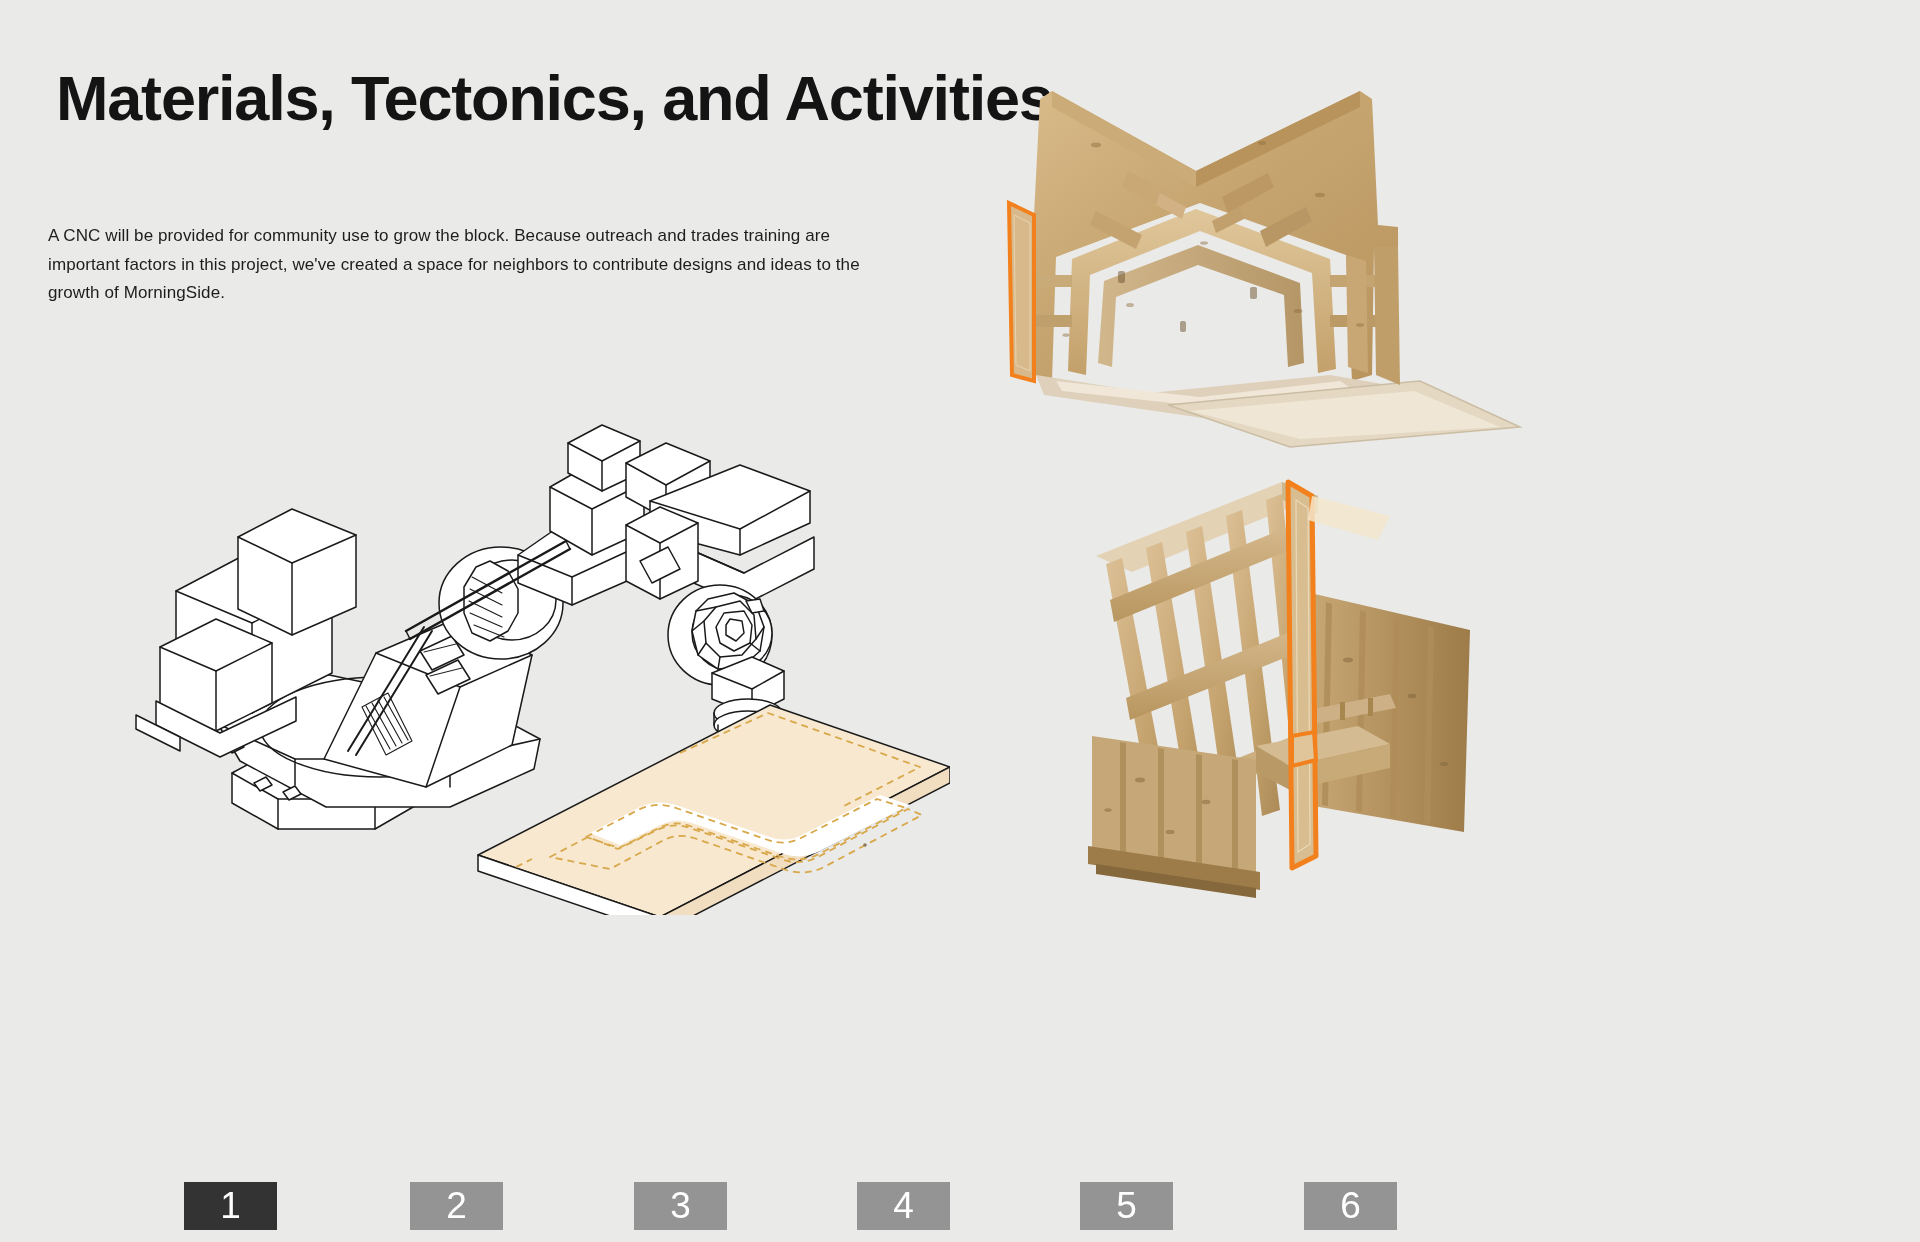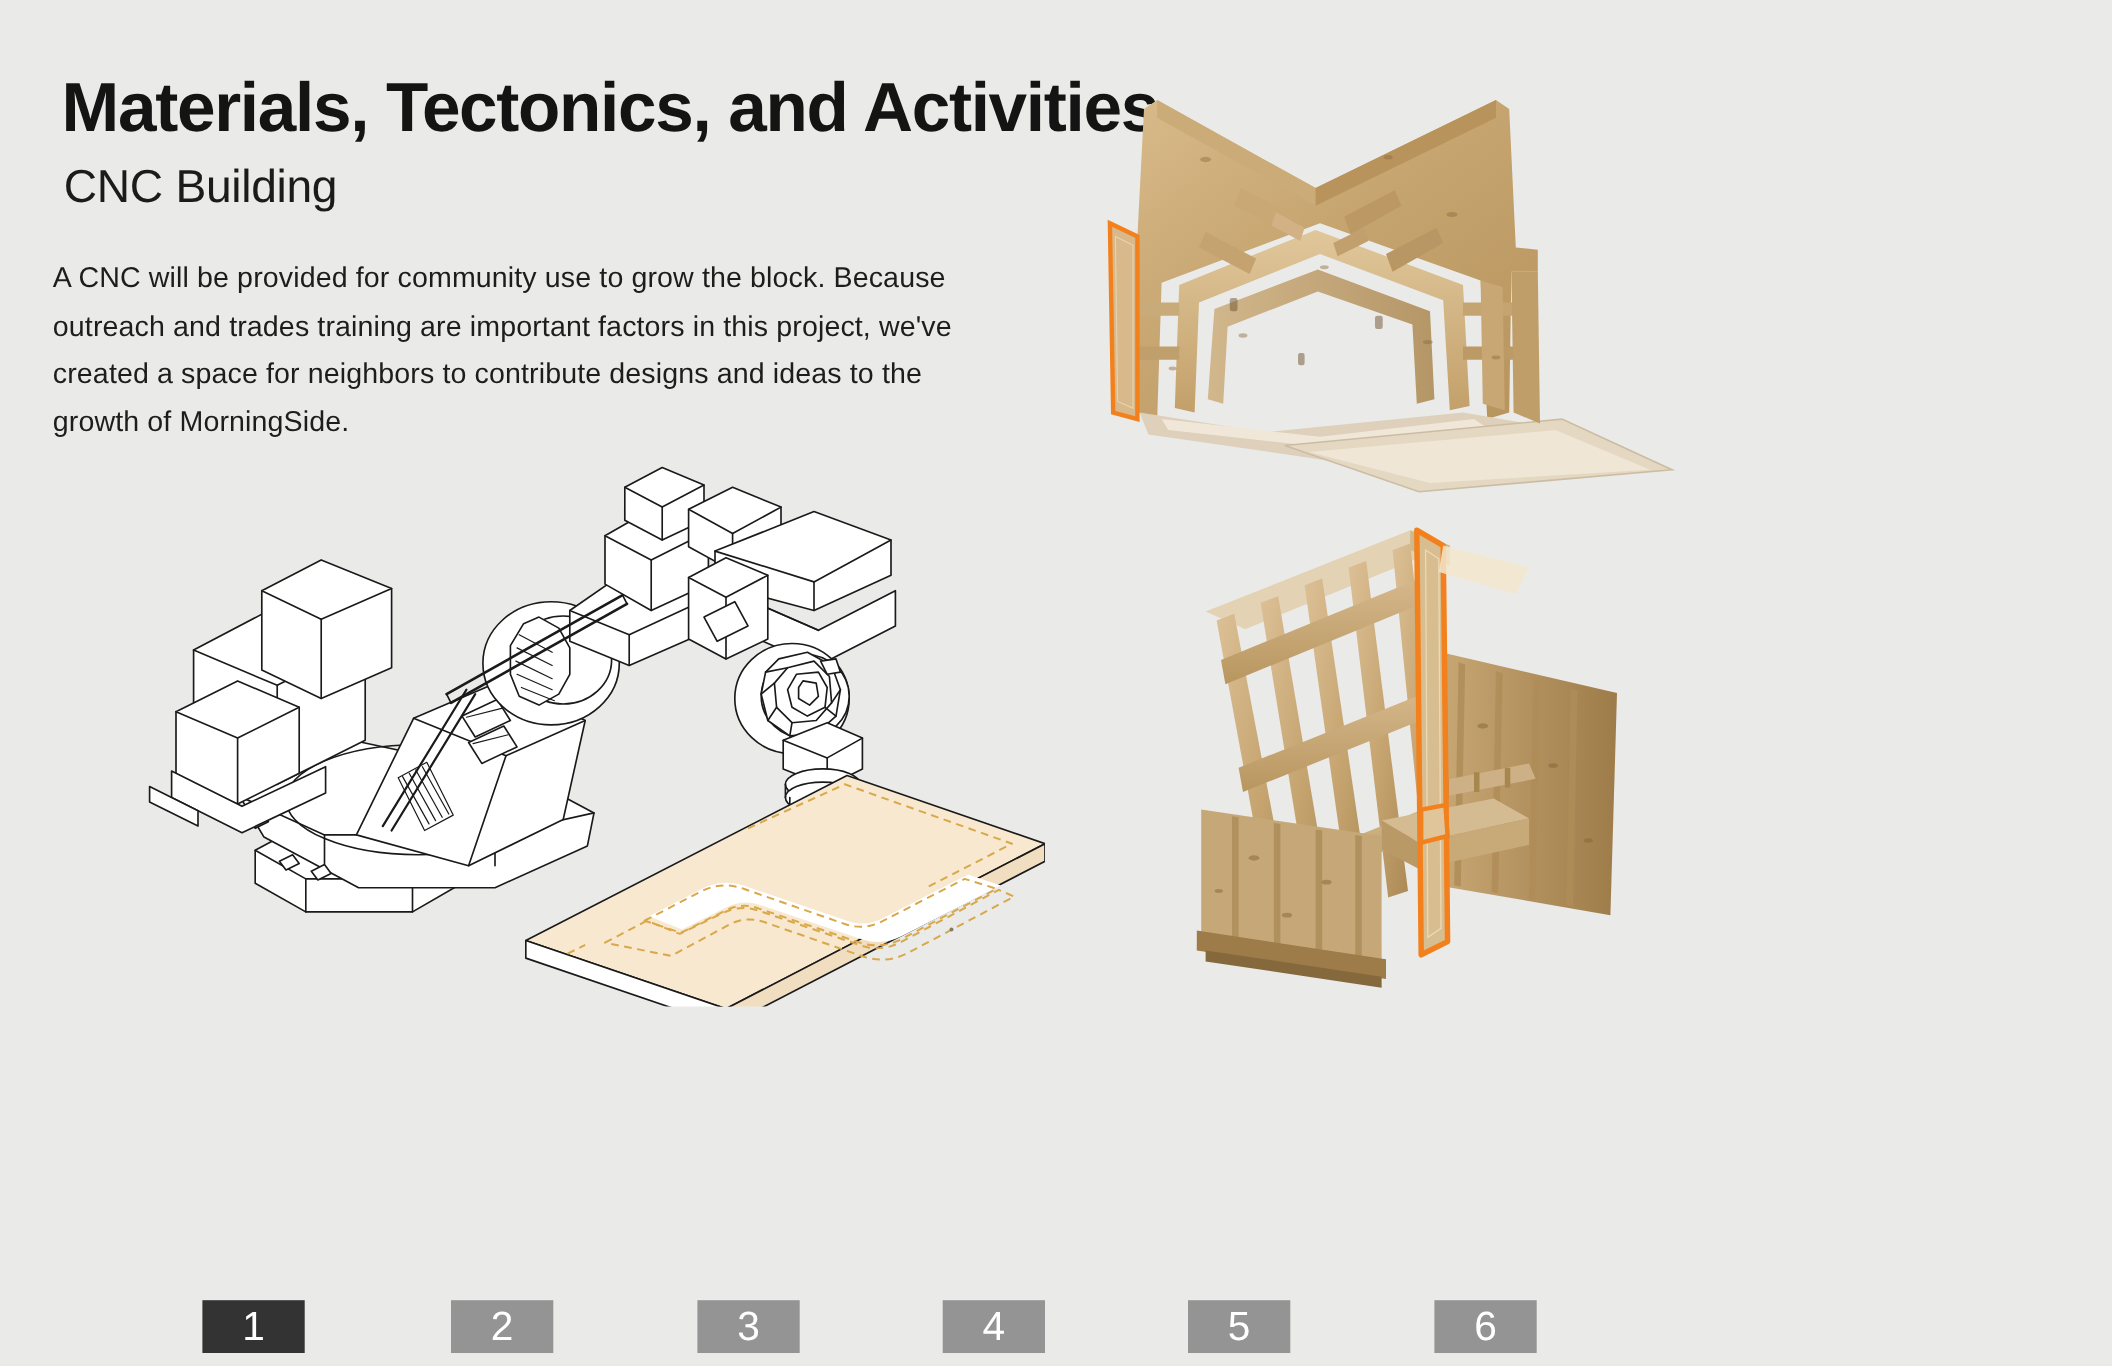--- a/index.html
+++ b/index.html
@@ -45,21 +45,21 @@
     line-height: 1.1;
     white-space: nowrap;
   }
 
   
   .body-copy {
     position: absolute;
     left: 48px;
     top: 205px;
     width: 830px;
-    font-size: 26px;
+    font-size: 17px;
     font-weight: 400;
     color: #1d1d1d;
     line-height: 1.68;
     letter-spacing: 0.1px;
   }
 
   
   .figure-robot {
     position: absolute;
     left: 120px;
@@ -120,21 +120,20 @@
   .pg4 { left: 857px; }
   .pg5 { left: 1080px; }
   .pg6 { left: 1304px; }
 </style>
 </head>
 <body>
 
 <div id="slide">
 
   <h1 class="title">Materials, Tectonics, and Activities</h1>
-  <h2 class="subtitle">CNC Building</h2>
   <p class="body-copy">A CNC will be provided for community use to grow the block. Because outreach and trades training are important factors in this project, we've created a space for neighbors to contribute designs and ideas to the growth of MorningSide.</p>
 
   <div class="figure-robot">
     <svg viewBox="0 0 830 560" xmlns="http://www.w3.org/2000/svg">
       <g fill="#ffffff" stroke="#1a1a1a" stroke-width="1.5" stroke-linejoin="round" stroke-linecap="round">
 
         <path d="M112 418 L196 373 L300 417 L300 448 L255 474 L158 474 L112 448 Z"></path>
         <path d="M112 418 L158 444 L255 444 L300 417"></path>
         <path d="M158 444 L158 474 M255 444 L255 474"></path>
 

